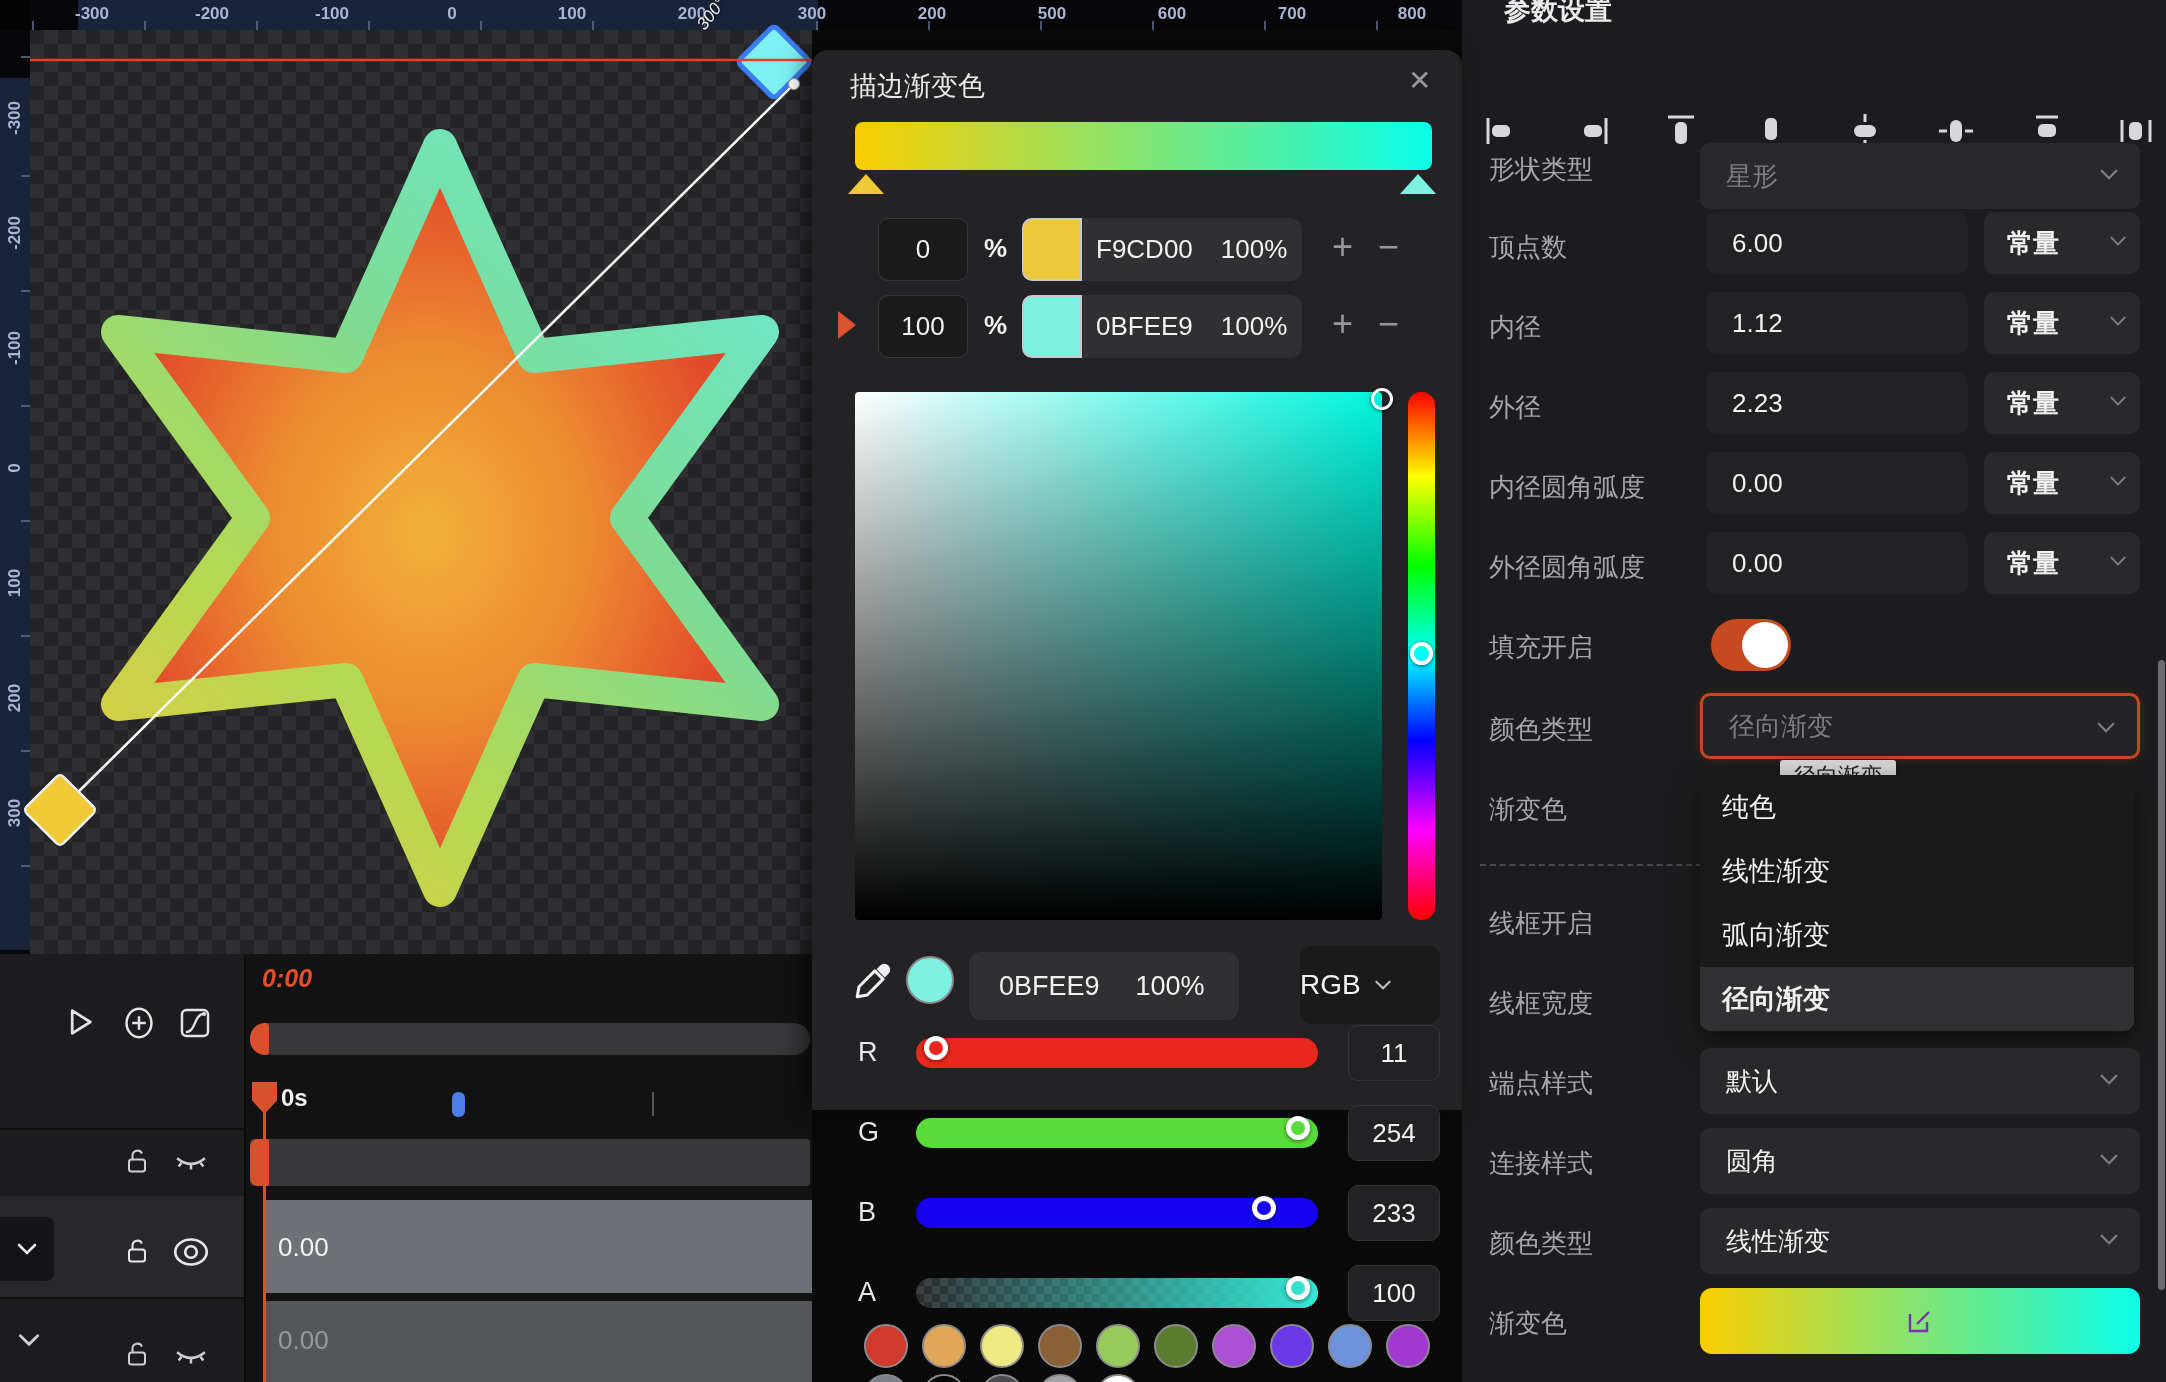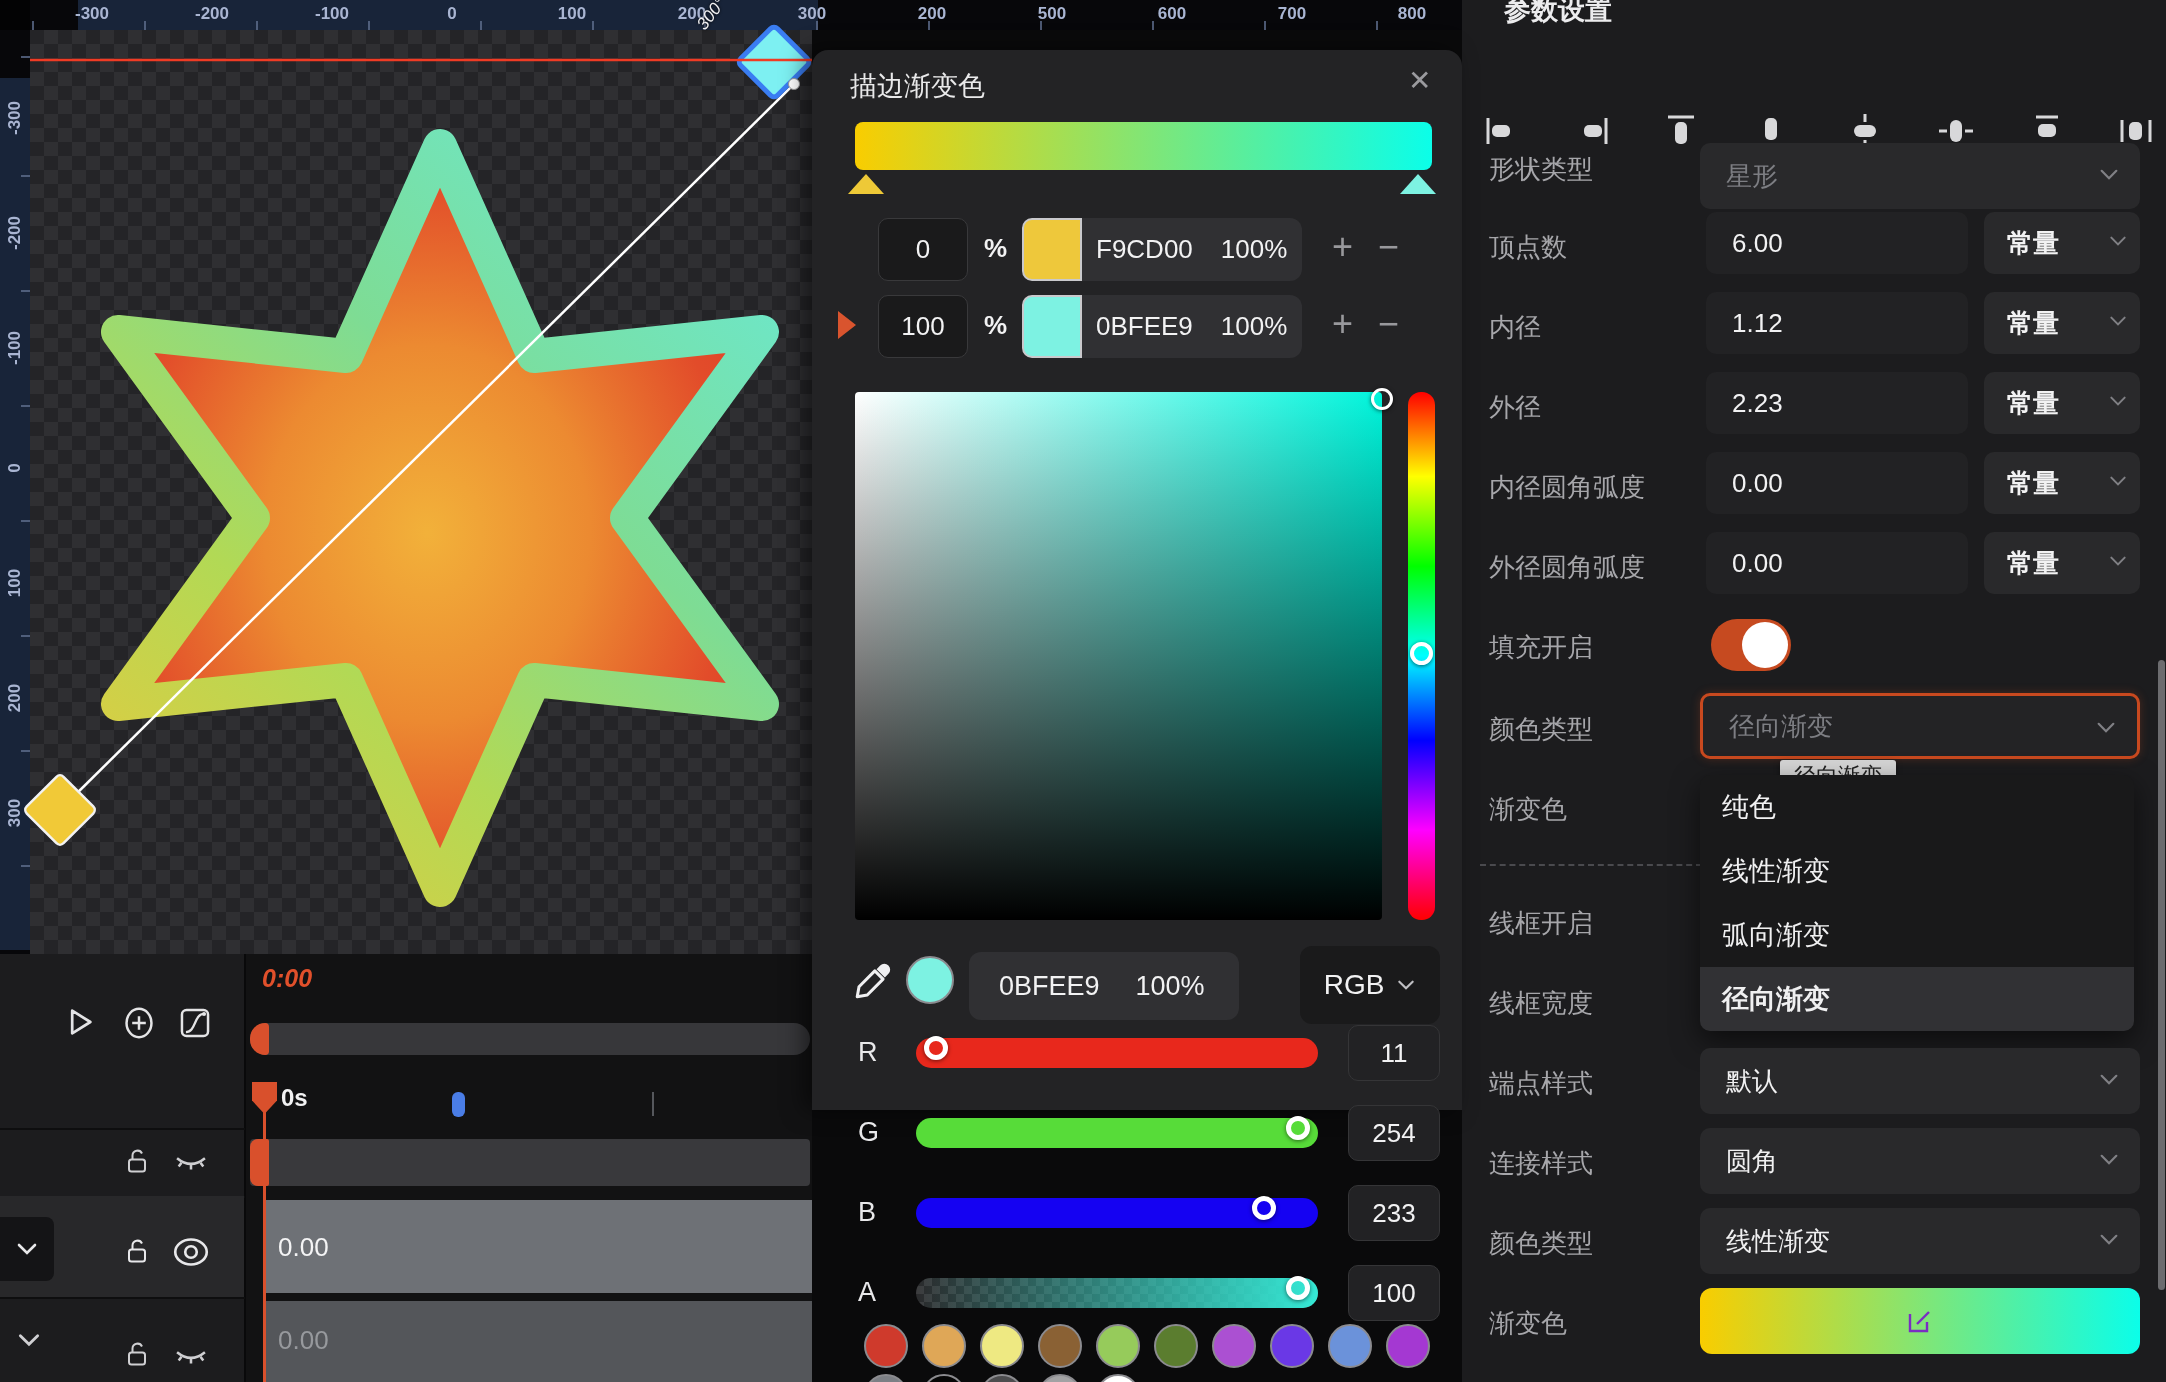--- a/index.html
+++ b/index.html
@@ -78,21 +78,21 @@
   .sv-sel{position:absolute;left:516px;top:-4px;width:22px;height:22px;border:3px solid #fff;border-radius:50%;box-shadow:0 1px 4px rgba(0,0,0,.6);}
   .hue-bar{position:absolute;left:596px;top:342px;width:27px;height:528px;border-radius:13px;
     background:linear-gradient(to bottom,#f00 0%,#ff0 16%,#0f0 33%,#0ff 50%,#00f 66%,#f0f 83%,#f00 100%);}
   .hue-knob{position:absolute;left:2px;top:250px;width:23px;height:23px;border:4px solid #fff;border-radius:50%;box-shadow:0 1px 4px rgba(0,0,0,.6);}
   .eyedrop{position:absolute;left:40px;top:908px;width:44px;height:44px;}
   .cur-swatch{position:absolute;left:94px;top:906px;width:48px;height:48px;border-radius:50%;background:#7df2e2;border:2px solid #8b8b8f;}
   .cur-hex{position:absolute;left:157px;top:902px;width:270px;height:68px;background:#303033;border-radius:12px;
     color:#f2f2f3;font-size:27px;display:flex;align-items:center;}
   .cur-hex .hx{margin-left:30px;} .cur-hex .al{margin-left:36px;}
   .mode-box{position:absolute;left:488px;top:896px;width:140px;height:78px;background:#1a1a1b;border-radius:12px;
-    color:#f2f2f3;font-size:28px;display:flex;align-items:center;justify-content:center;gap:12px;}
+    color:#f2f2f3;font-size:28px;display:flex;align-items:center;gap:12px;}
   .slider-row{position:absolute;left:0;width:650px;height:56px;}
   .slider-row .sl{position:absolute;left:46px;top:12px;color:#e8e8ea;font-size:27px;}
   .strack{position:absolute;left:104px;top:13px;width:402px;height:30px;border-radius:15px;}
   .sknob{position:absolute;top:-2px;width:24px;height:24px;border:5px solid #fff;border-radius:50%;background:transparent;box-shadow:0 1px 4px rgba(0,0,0,.55);}
   .sval{position:absolute;left:536px;top:0;width:92px;height:56px;background:#222224;border:1px solid #353537;border-radius:10px;
     color:#f2f2f3;font-size:26px;display:flex;align-items:center;justify-content:center;}
   .a-checker{background-color:#2a2a2c;background-image:repeating-conic-gradient(#3c3c3e 0 25%,#2a2a2c 0 50%);background-size:16px 16px;}
   .a-grad{position:absolute;inset:0;border-radius:15px;background:linear-gradient(90deg,rgba(42,42,44,0),#35e9d6);}
   .pal{position:absolute;width:44px;height:44px;border-radius:50%;border:2px solid #8b8b8f;}
 

